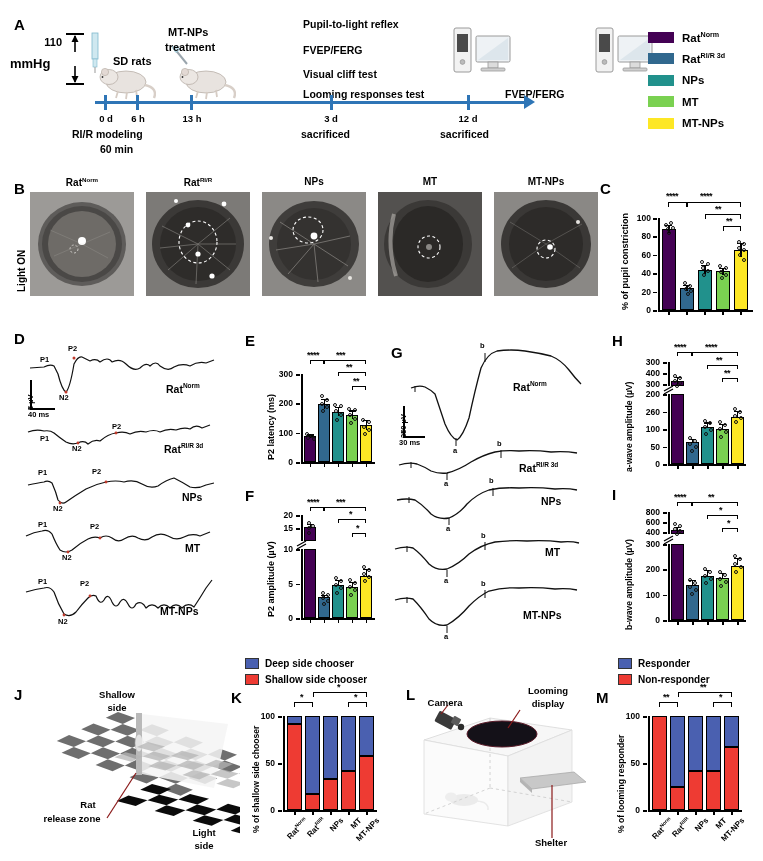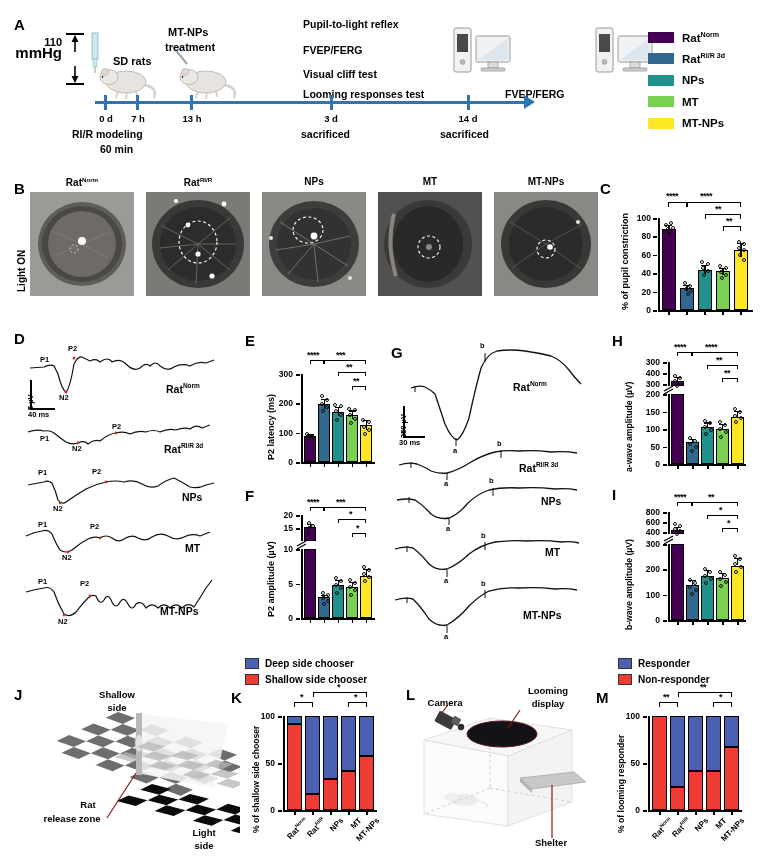--- a/index.html
+++ b/index.html
@@ -78,21 +78,21 @@
 
   <svg style="position:absolute; left:58px; top:30px;" width="34" height="58">
     <line x1="8" y1="4" x2="26" y2="4" stroke="#000" stroke-width="2"></line>
     <line x1="8" y1="54" x2="26" y2="54" stroke="#000" stroke-width="2"></line>
     <line x1="17" y1="6" x2="17" y2="22" stroke="#000" stroke-width="1.6"></line>
     <polygon points="17,5 13.5,12 20.5,12" fill="#000"></polygon>
     <line x1="17" y1="36" x2="17" y2="52" stroke="#000" stroke-width="1.6"></line>
     <polygon points="17,53 13.5,46 20.5,46" fill="#000"></polygon>
   </svg>
   <div class="a-text" style="left:22px; top:36px; width:40px; text-align:right; font-size:11px;">110</div>
-  <div class="a-text" style="left:10px; top:44px; width:52px; text-align:right; font-size:15px;">mmHg</div>
+  <div class="a-text" style="left:10px; top:56px; width:52px; font-size:13px;">mmHg</div>
 
   <svg style="position:absolute;left:88px;top:31px;" width="14" height="42">
     <rect x="4" y="2" width="6" height="26" fill="#cfe8f0" stroke="#7fb8cc" stroke-width="0.8"></rect>
     <rect x="5" y="28" width="4" height="8" fill="#cfe8f0" stroke="#7fb8cc" stroke-width="0.6"></rect>
     <line x1="7" y1="36" x2="7" y2="42" stroke="#999" stroke-width="1"></line>
   </svg>
 
   <svg class="rat" style="left:96px; top:58px;" width="60" height="42">
     <ellipse cx="30" cy="24" rx="20" ry="11" fill="#e8e3df" stroke="#b9b0a8" stroke-width="0.8"></ellipse>
     <ellipse cx="13" cy="19" rx="9" ry="7.5" fill="#ece7e3" stroke="#b9b0a8" stroke-width="0.8"></ellipse>
@@ -145,24 +145,24 @@
 
   <div class="tl-line"></div>
   <div class="tl-arrow"></div>
   <div class="tick" style="left:104px;"></div>
   <div class="tick" style="left:136px;"></div>
   <div class="tick" style="left:190px;"></div>
   <div class="tick" style="left:330px;"></div>
   <div class="tick" style="left:467px;"></div>
 
   <div class="tickLabel" style="left:86px; width:40px;">0 d</div>
-  <div class="tickLabel" style="left:118px; width:40px;">7 h</div>
+  <div class="tickLabel" style="left:118px; width:40px;">6 h</div>
   <div class="tickLabel" style="left:171px; width:42px;">13 h</div>
   <div class="tickLabel" style="left:311px; width:40px;">3 d</div>
-  <div class="tickLabel" style="left:447px; width:42px;">14 d</div>
+  <div class="tickLabel" style="left:447px; width:42px;">12 d</div>
 
   <div class="a-text" style="left:72px; top:128px; font-size:10.5px;">RI/R modeling</div>
   <div class="a-text" style="left:100px; top:143px; font-size:10.5px;">60 min</div>
   <div class="a-text" style="left:301px; top:128px; font-size:10.5px;">sacrificed</div>
   <div class="a-text" style="left:440px; top:128px; font-size:10.5px;">sacrificed</div>
 </div>
 
 <div id="legendA">
   <div class="leg-row">
     <div class="leg-swatch" style="background:#440154"></div>
@@ -643,21 +643,21 @@
   <div class="ytick" style="left:51px; top:97px;"></div>
   <div class="ytick" style="left:51px; top:79.5px;"></div>
   <div class="ytick" style="left:51px; top:62px;"></div>
   <div class="ytick" style="left:51px; top:52px;"></div>
   <div class="ytick" style="left:51px; top:41px;"></div>
   <div class="ytick" style="left:51px; top:30px;"></div>
 
   <div class="ytlab" style="left:18px; top:127px; width:30px;">0</div>
   <div class="ytlab" style="left:18px; top:109.5px; width:30px;">50</div>
   <div class="ytlab" style="left:18px; top:92px; width:30px;">100</div>
-  <div class="ytlab" style="left:18px; top:74.5px; width:30px;">150</div>
+  <div class="ytlab" style="left:18px; top:74.5px; width:30px;">260</div>
   <div class="ytlab" style="left:18px; top:57px; width:30px;">200</div>
   <div class="ytlab" style="left:18px; top:47px; width:30px;">300</div>
   <div class="ytlab" style="left:18px; top:36px; width:30px;">400</div>
   <div class="ytlab" style="left:18px; top:25px; width:30px;">300</div>
 
   <svg style="position:absolute; left:51px; top:52px;" width="12" height="12">
     <line x1="1" y1="7" x2="10" y2="2" stroke="#000" stroke-width="1.3"></line>
     <line x1="1" y1="10" x2="10" y2="5" stroke="#000" stroke-width="1.3"></line>
   </svg>
 

